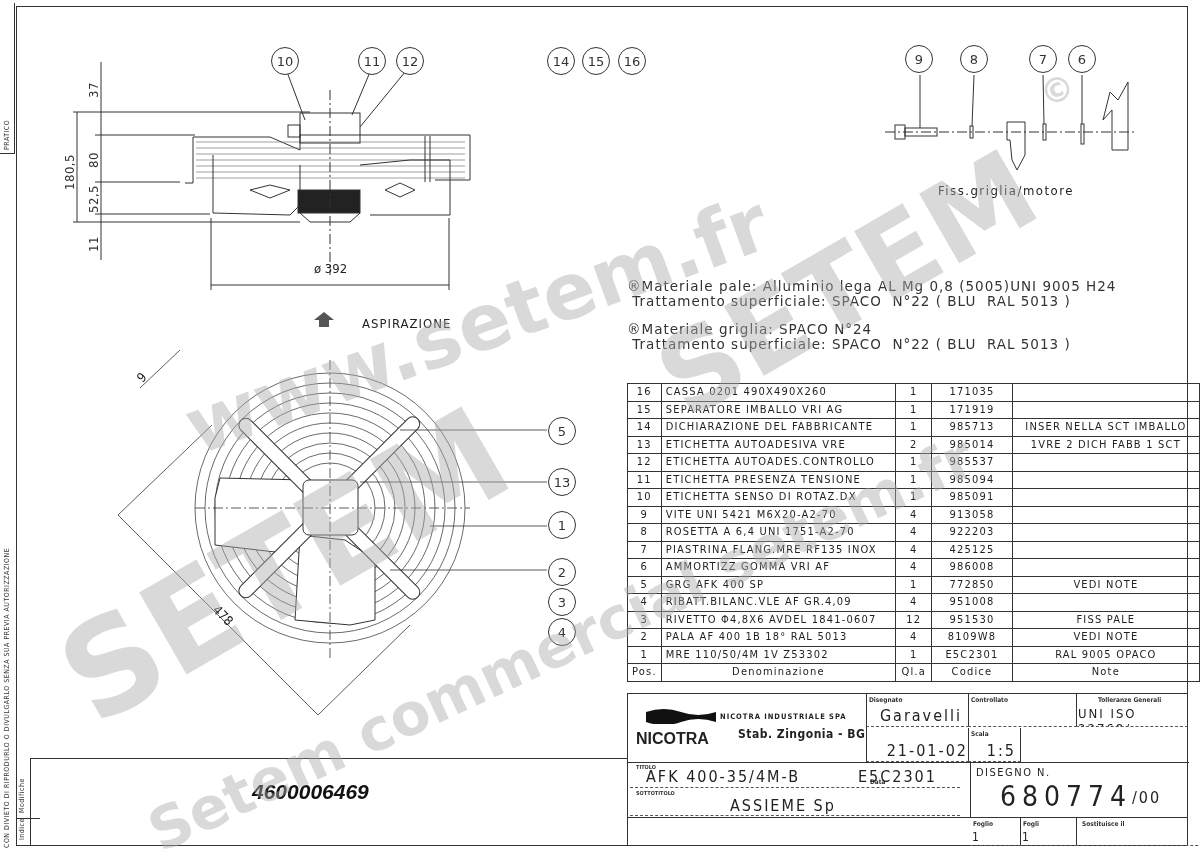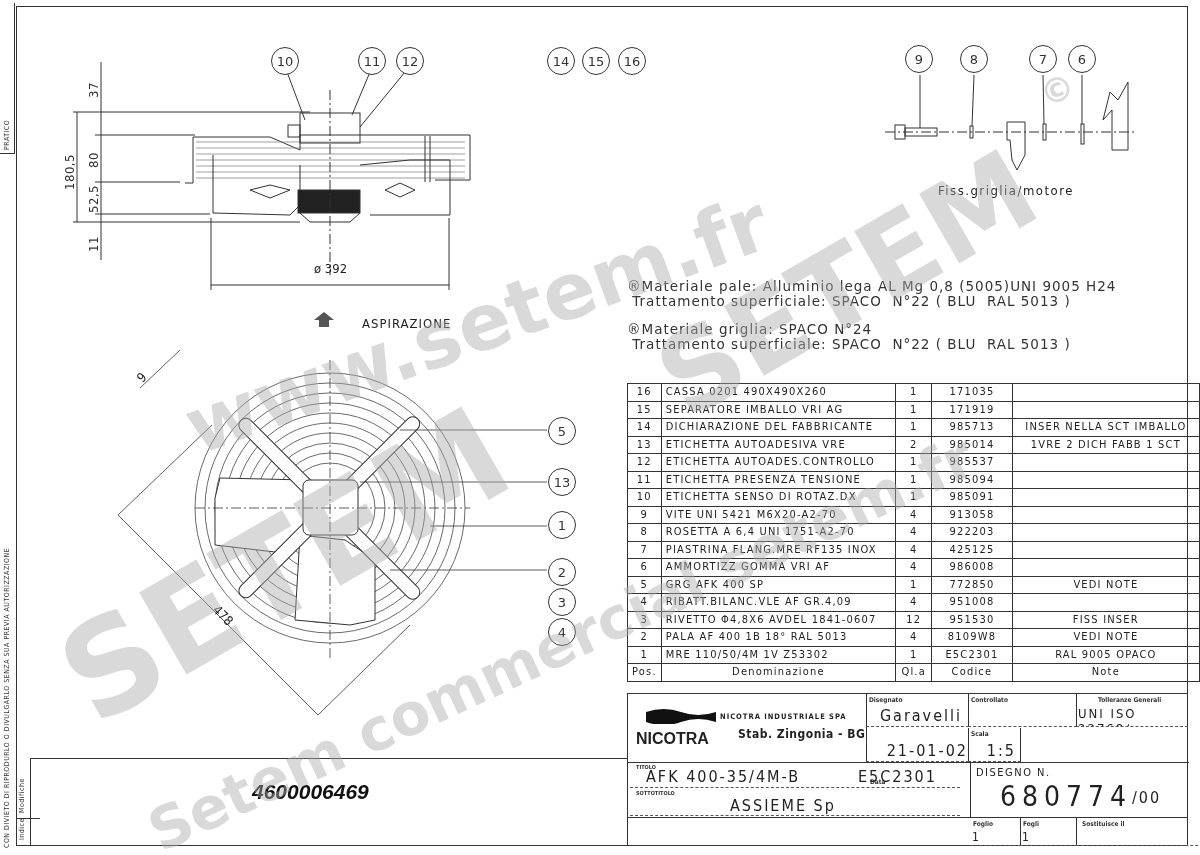--- a/index.html
+++ b/index.html
@@ -278,21 +278,21 @@
         <td class="den">RIBATT.BILANC.VLE AF GR.4,09</td>
         <td class="qty">4</td>
         <td class="cod">951008</td>
         <td class="nte"></td>
       </tr>
       <tr>
         <td class="pos">3</td>
         <td class="den">RIVETTO Φ4,8X6 AVDEL 1841-0607</td>
         <td class="qty">12</td>
         <td class="cod">951530</td>
-        <td class="nte">FISS INSER</td>
+        <td class="nte">FISS PALE</td>
       </tr>
       <tr>
         <td class="pos">2</td>
         <td class="den">PALA AF 400 1B 18° RAL 5013</td>
         <td class="qty">4</td>
         <td class="cod">8109W8</td>
         <td class="nte">VEDI NOTE</td>
       </tr>
       <tr>
         <td class="pos">1</td>

